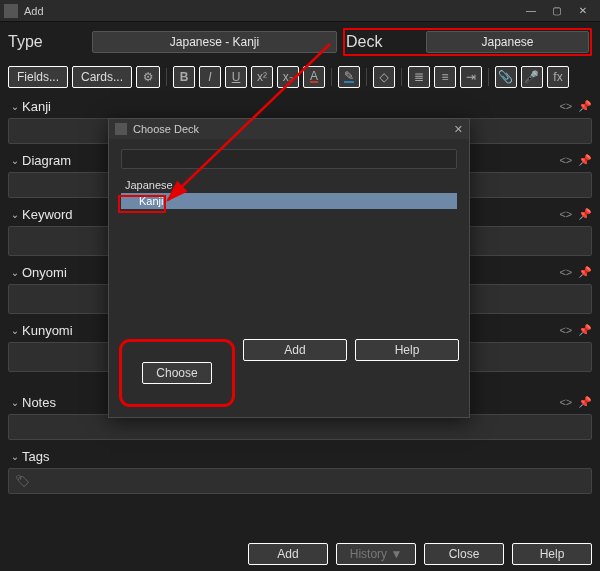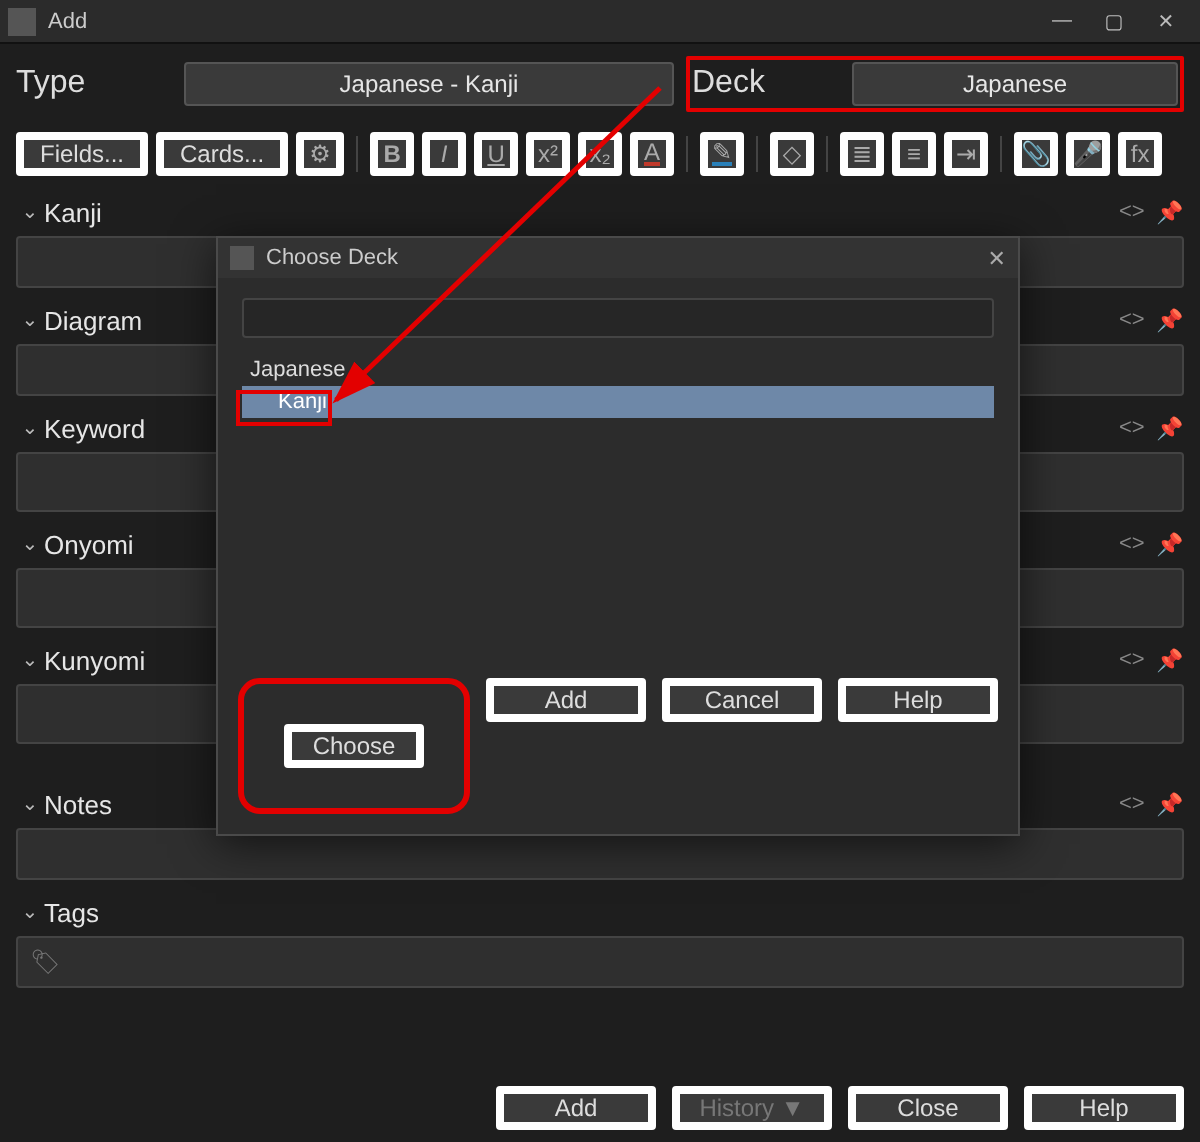--- a/index.html
+++ b/index.html
@@ -13,21 +13,21 @@
   .winbtn { width: 26px; height: 18px; display:flex; align-items:center; justify-content:center; color:#bbb; font-size:10px; }
 
   
   .row1 { display:flex; align-items:center; gap:6px; padding:6px 8px; }
   .lbl { font-size:16px; color:#ddd; width:34px; }
   .combo { flex:1; background:#3a3a3a; height:22px; border:1px solid #555; border-radius:2px; display:flex; align-items:center; justify-content:center; color:#e6e6e6; font-size:12px;margin-left:44px; }
   .redbox1 { border:2px solid #e30000; padding:1px; border-radius:1px; display:flex; align-items:center; gap:6px; flex:1; }
 
   
   .toolbar { display:flex; align-items:center; gap:4px; padding:4px 8px 8px 8px; flex-wrap:nowrap; }
-  .btn { background:#3a3a3a; border:4px solid #ffffff; color:#ddd; height:22px; padding:0 8px; border-radius:2px; font-size:12px; display:flex; align-items:center; justify-content:center; }
+  .btn { background:#3a3a3a; border:1px solid #ffffff; color:#ddd; height:22px; padding:0 8px; border-radius:2px; font-size:12px; display:flex; align-items:center; justify-content:center; }
   .iconbtn { width:24px; padding:0; font-size:12px; color:#aaa; }
   .iconbtn.small { width:22px; }
   .sep { width:1px; height:18px; background:#444; margin:0 2px; }
   .underline-red { border-bottom:2px solid #c0392b; line-height:10px; }
   .underline-blue { border-bottom:2px solid #2980b9; line-height:10px; }
 
   
   .fields { padding:0 8px; }
   .fieldrow { margin-bottom:6px; }
   .fieldhdr { display:flex; align-items:center; height:20px; }
@@ -38,21 +38,21 @@
   .fieldinput.tall { height:30px; }
   .tagsinput { background:#2f2f2f; border:1px solid #444; height:26px; border-radius:2px; margin-top:2px; display:flex; align-items:center; padding:0 6px; color:#777; }
 
   
   .bottom { position:absolute; bottom:6px; right:8px; display:flex; gap:8px; }
   .bottom .btn { width:80px; justify-content:center; }
   .bottom .btn.disabled { color:#777; }
 
   
   .modal {
-    position:absolute; left:108px; top:118px; width:402px; height:300px;
+    position:absolute; left:108px; top:118px; width:362px; height:300px;
     background:#2c2c2c; border:1px solid #4a4a4a; box-shadow:0 4px 20px rgba(0,0,0,.6);
     display:flex; flex-direction:column;
   }
   .modal .mtitle { height:20px; background:#333; display:flex; align-items:center; padding:0 6px; font-size:11px; color:#ccc; }
   .modal .mtitle .mticon { width:12px; height:12px; background:#555; margin-right:6px; }
   .modal .mtitle .mclose { margin-left:auto; color:#aaa; font-size:11px; }
   .modal .mbody { flex:1; padding:10px 12px 6px 12px; display:flex; flex-direction:column; }
   .filterlbl { font-size:12px; color:#ddd; margin-bottom:2px; }
   .filterinput { background:#262626; border:1px solid #444; height:20px; border-radius:2px; margin-bottom:8px; }
   .decklist { flex:1; background:#2c2c2c; }
@@ -235,21 +235,20 @@
     <div class="decklist">
       <div class="deckitem">Japanese</div>
       <div class="deckitem child sel">Kanji</div>
     </div>
   </div>
   <div class="mbtns">
     <div class="redbox3">
       <div class="btn" style="width:70px">Choose</div>
     </div>
     <div class="btn">Add</div>
-    <div class="btn">Cancel</div>
     <div class="btn">Help</div>
   </div>
 </div>
 
 <div class="redbox2"></div>
 
 <svg class="arrow" width="600" height="571">
   <defs>
     <marker id="ah" markerWidth="10" markerHeight="10" refX="8" refY="3" orient="auto">
       <path d="M0,0 L9,3 L0,6 Z" fill="#e30000"></path>

